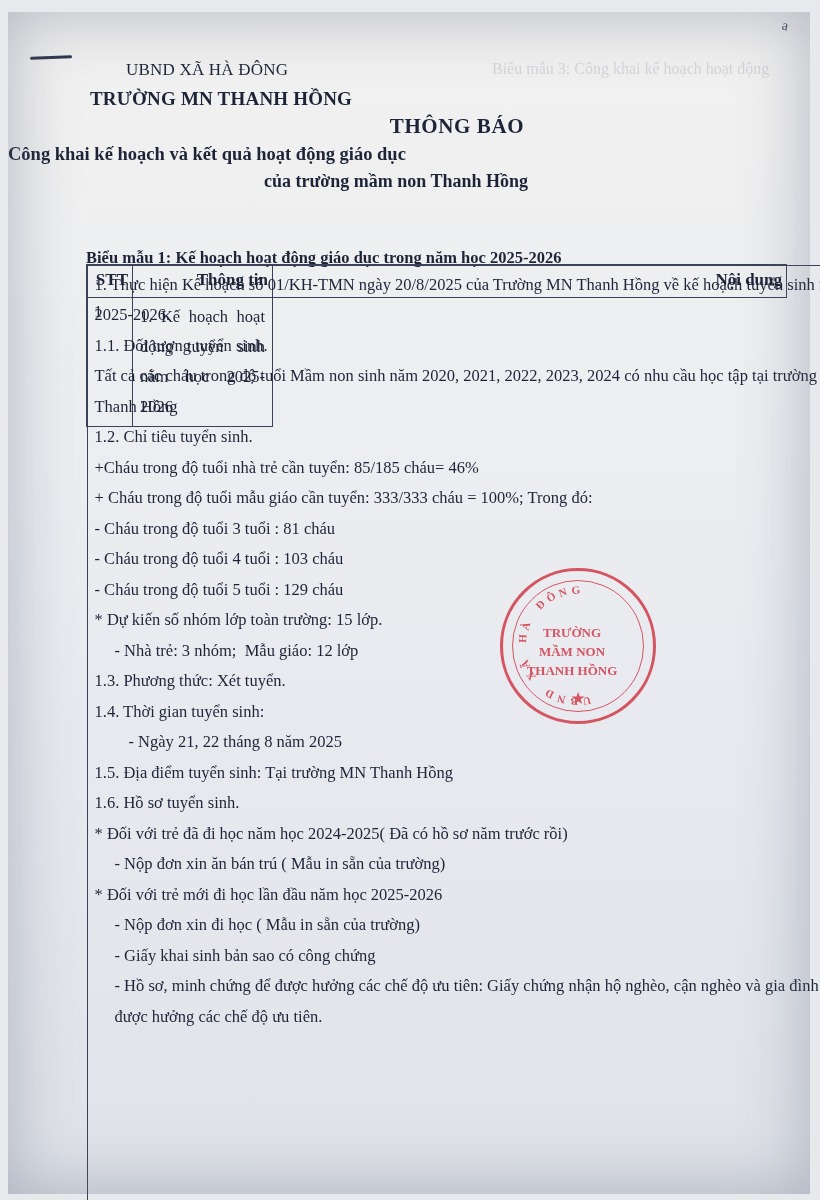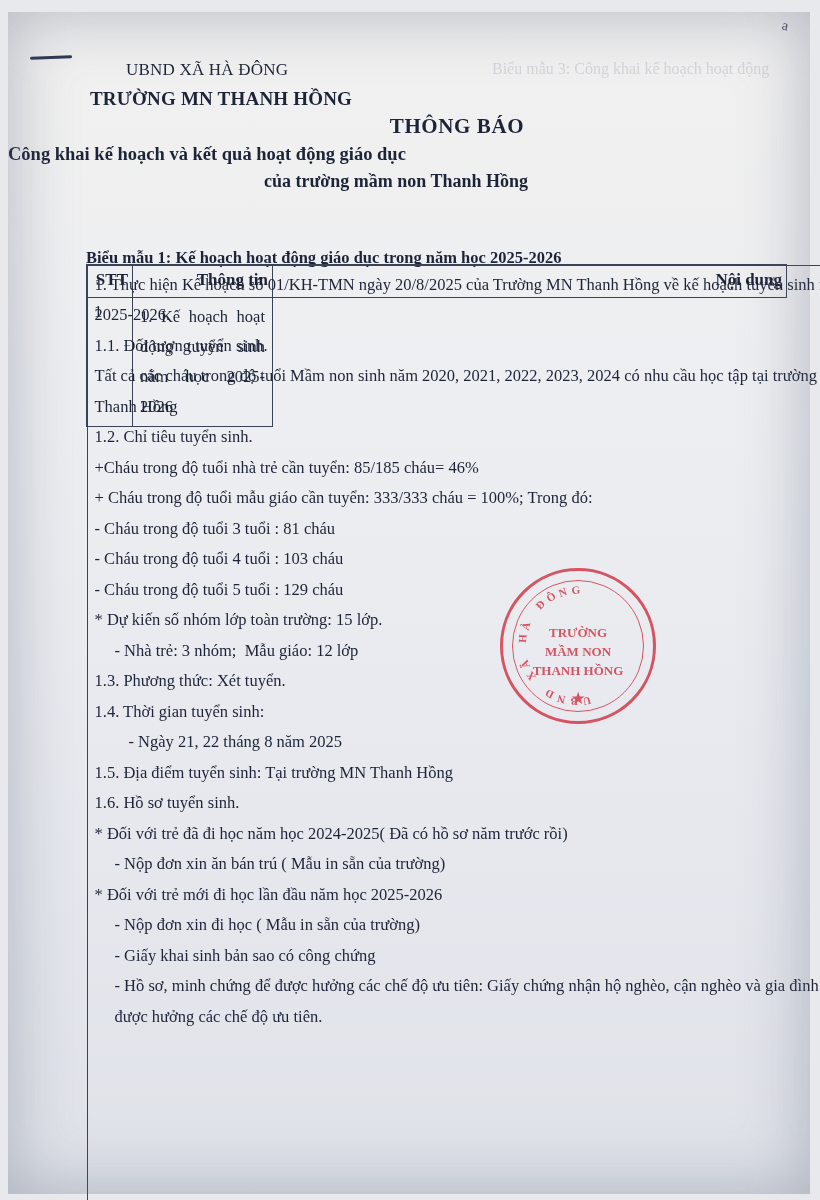--- a/index.html
+++ b/index.html
@@ -180,21 +180,21 @@
   .stamp .arc span {
     position: absolute;
     left: 50%;
     top: 50%;
     transform-origin: 0 0;
   }
   .stamp .center-txt {
     position: absolute;
     left: 0;
     top: 52px;
-    width: 150px;
+    width: 138px;
     text-align: center;
     color: #d02a3a;
     font-size: 13px;
     font-weight: bold;
     line-height: 19px;
   }
   .stamp .star {
     position: absolute;
     left: 50%;
     bottom: 12px;

